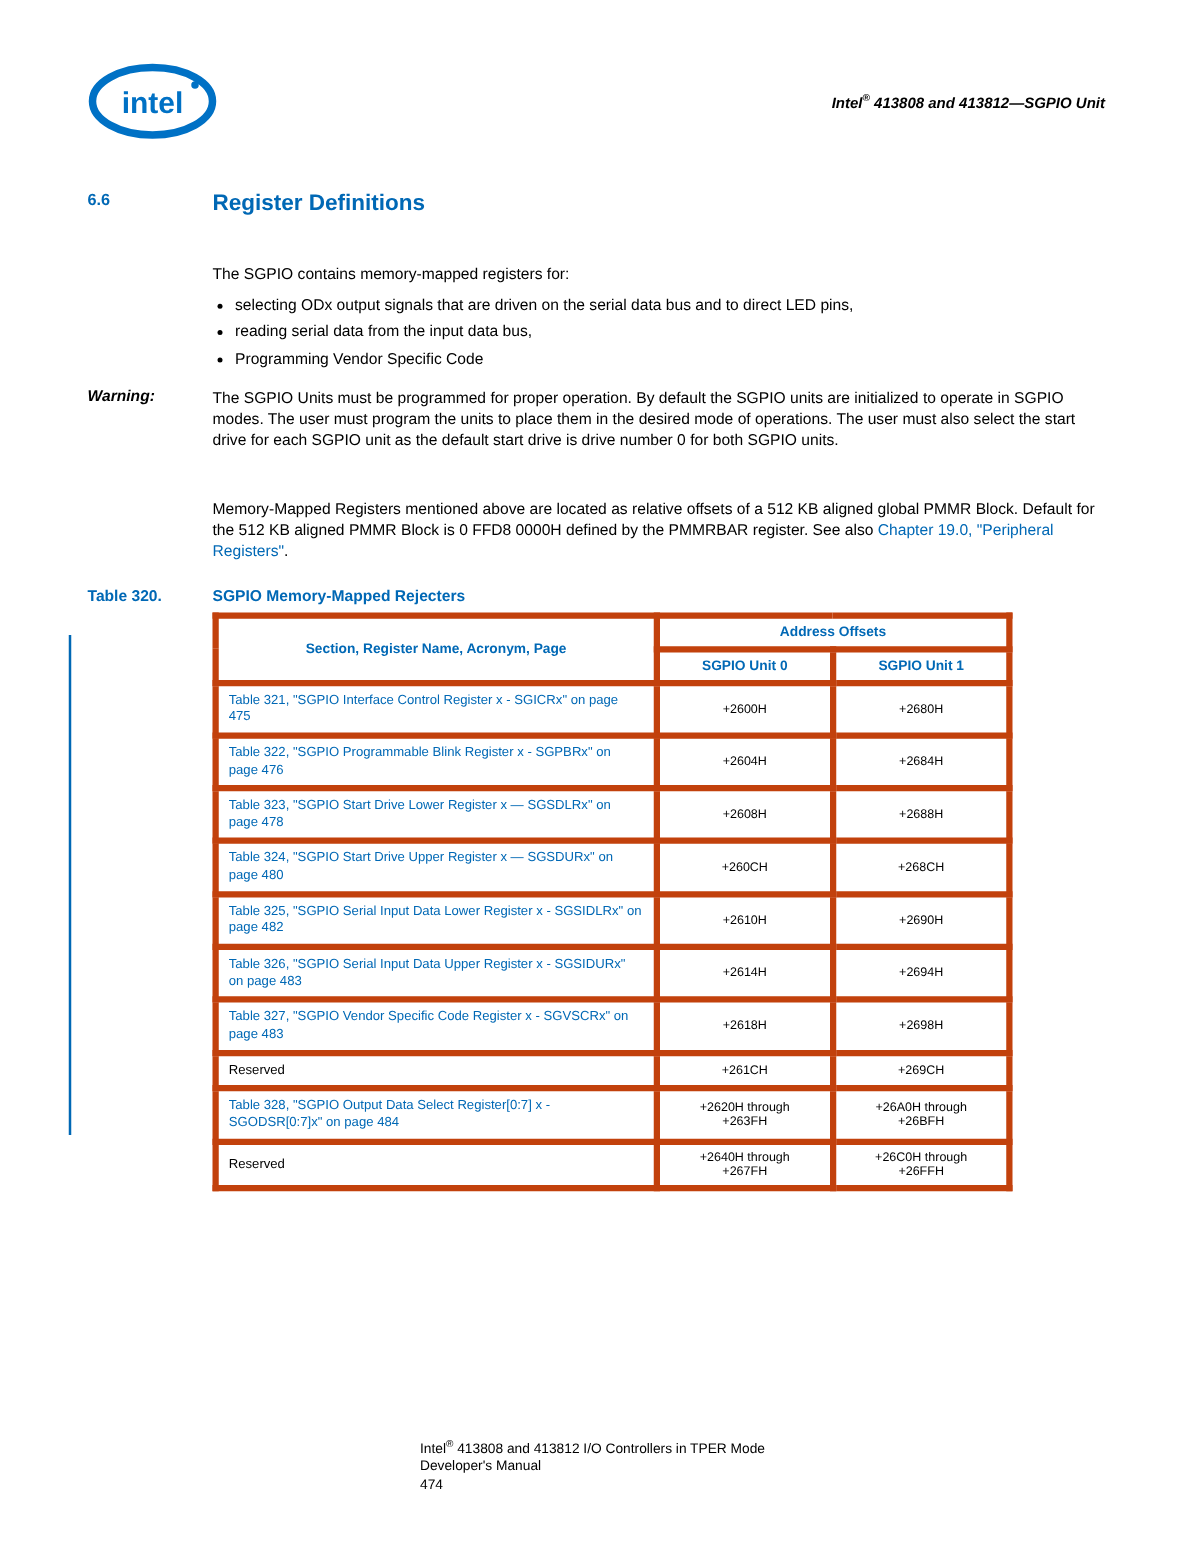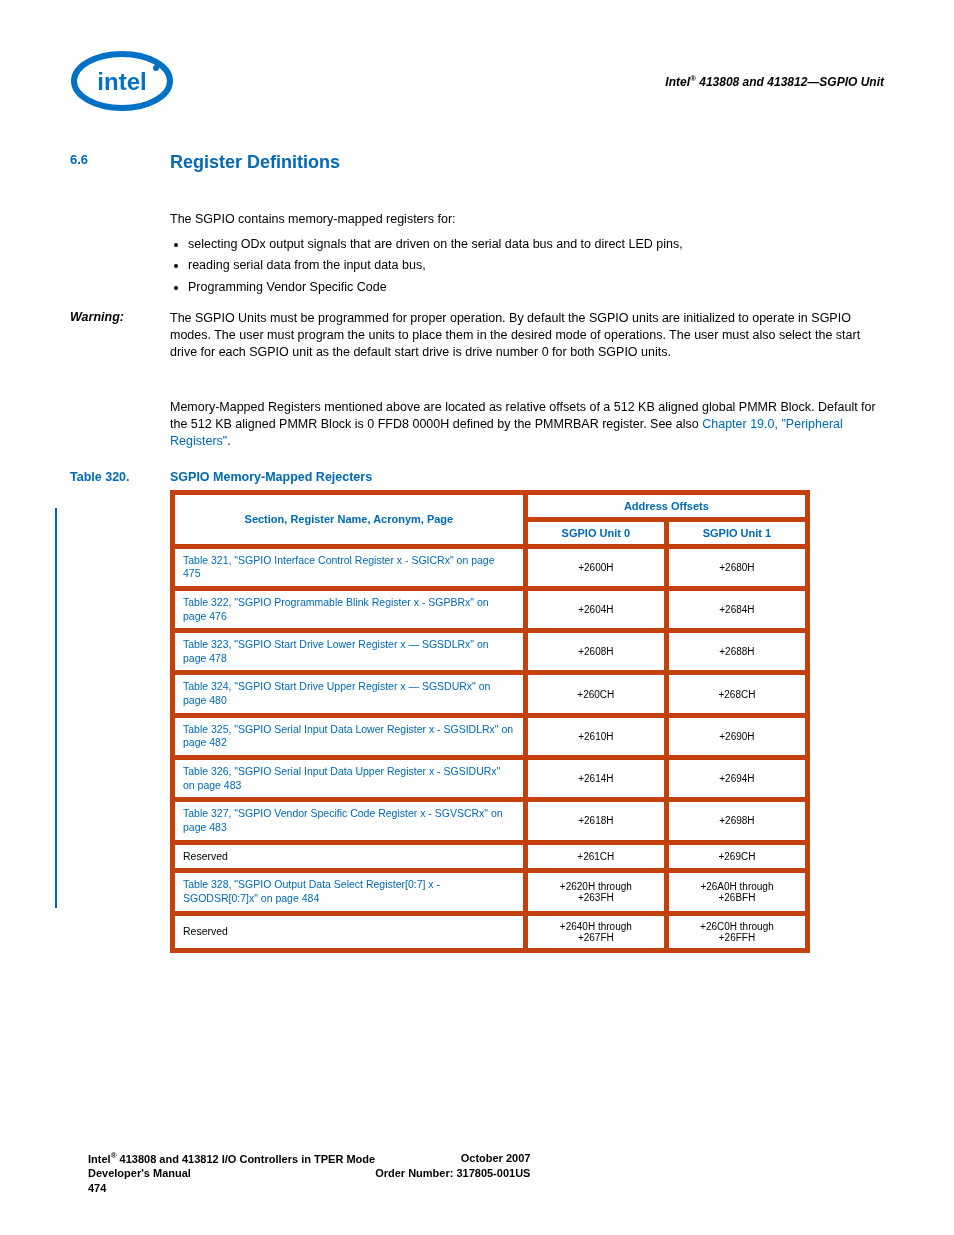--- a/index.html
+++ b/index.html
@@ -131,28 +131,27 @@
     white-space: pre-line;
   }
   .changebar {
     position: absolute;
     left: 55px;
     width: 2px;
     background: #0068B5;
   }
   .footer {
     position: absolute;
-    left: 88px;
+    left: 64px;
     right: 70px;
     bottom: 40px;
     display: flex;
-    justify-content: flex-start;
+    justify-content: center;
     font-size: 11px;
     line-height: 1.3;
-    font-weight: bold;
   }
   .footer .fr { text-align: right; }
   sup { font-size: 8px; }
 </style>
 </head>
 <body>
 
 <div class="page">
 
   <div class="header-row">
@@ -268,19 +267,15 @@
         </tr>
       </tbody>
   </table>
 
   <div class="footer">
     <div class="fl">
       <span>Intel<sup>®</sup> 413808 and 413812 I/O Controllers in TPER Mode</span><br>
       <span>Developer's Manual</span><br>
       <span>474</span>
     </div>
-    <div class="fr">
-      <span>October 2007</span><br>
-      <span>Order Number: 317805-001US</span>
-    </div>
   </div>
 
 </div>
 
 </body></html>

